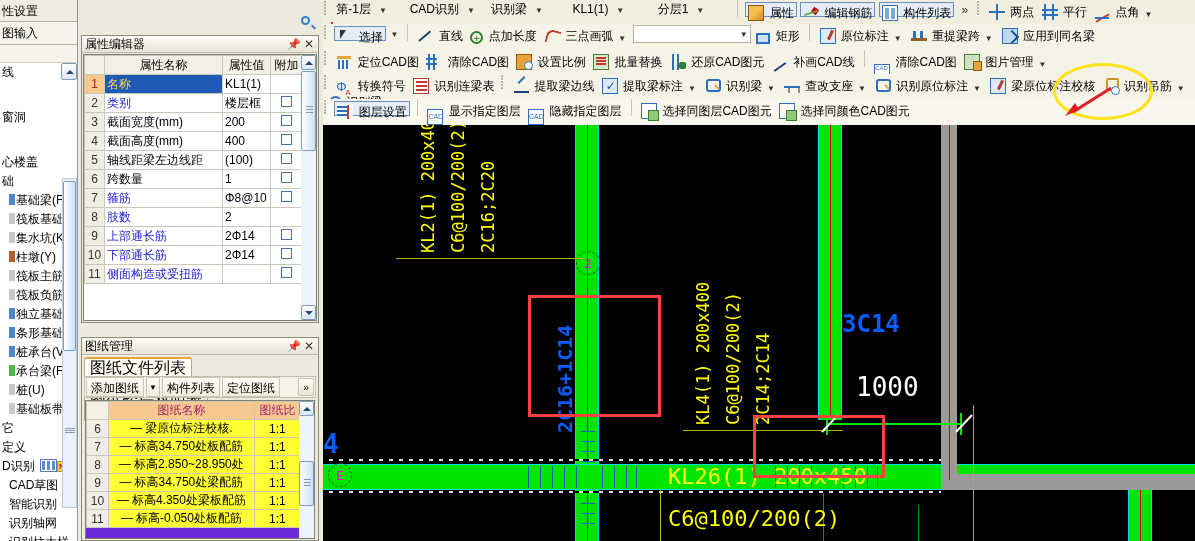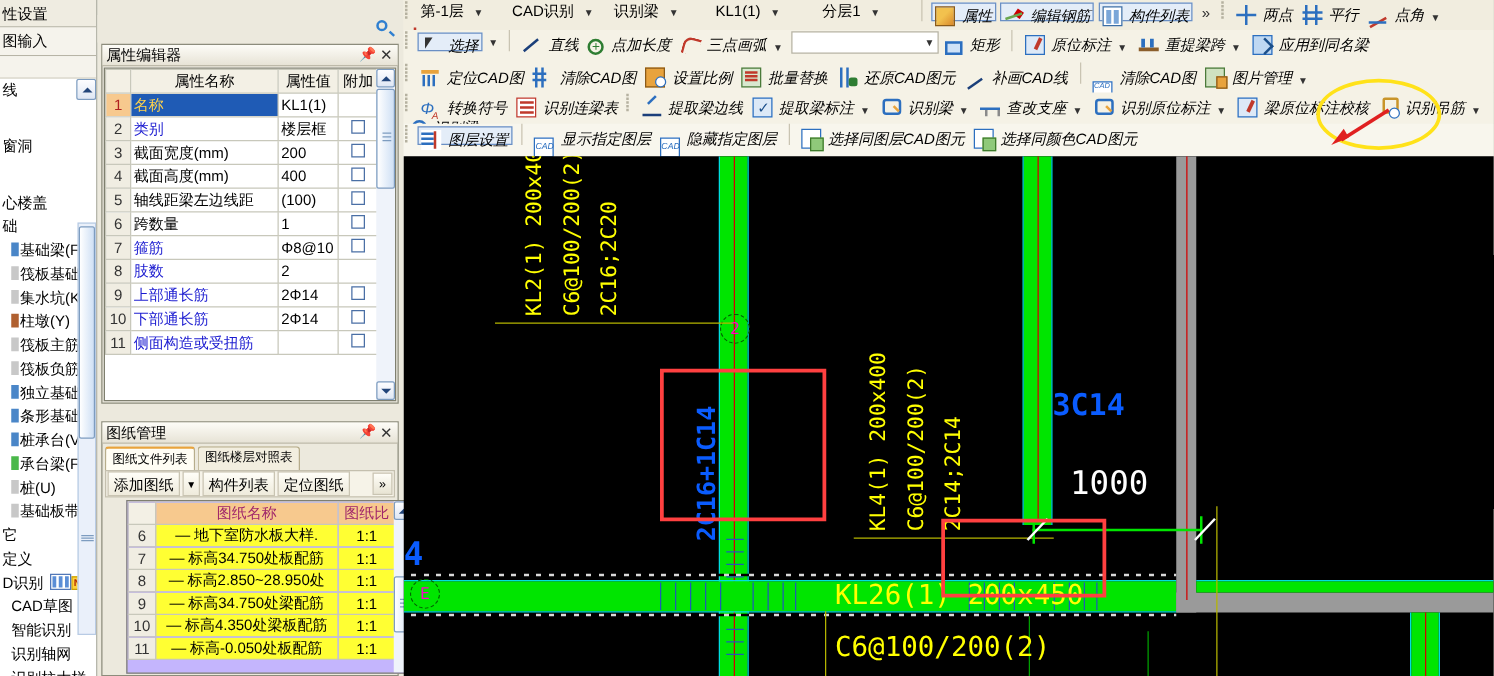--- a/index.html
+++ b/index.html
@@ -151,38 +151,38 @@
   .gsc-btn.dn::after{ top:5px; border-top:4px solid #22457a; }
   .gsc-thumb { position:absolute; left:0; top:16px; width:15px; height:80px;
     background:linear-gradient(90deg,#ffffff,#cfe0f5); border:1px solid #7d9cc0; border-radius:2px;}
   .gsc-thumb i{ position:absolute; left:4px; top:37px; display:block; width:7px; height:1px;
     background:#7d9cc0; box-shadow:0 3px 0 #7d9cc0, 0 -3px 0 #7d9cc0; }
 
   
   #dwgPanel { left:3px; top:337px; width:238px; height:204px; }
   .tabs { position:absolute; left:2px; top:19px; height:19px; }
   .tab {
-    float:left; height:32px; line-height:18px; padding:0 5px; font-size:10px;
+    float:left; height:32px; line-height:18px; padding:0 5px; font-size:16px;
     border:1px solid #b7ad8b; border-bottom:none; background:#f2eedf; margin-right:2px;
     border-radius:3px 3px 0 0; cursor:pointer;
   }
   .tab.active { background:#fffdf4; border-top:2px solid #e8a33d; font-weight:normal; color:#000; }
   .dwg-toolbar {
     position:absolute; left:2px; top:38px; width:232px; height:22px;
     background:#f6f3e8; border:1px solid #c4bfae;
   }
   .tbtn { float:left; height:20px; line-height:20px; padding:0 4px; font-size:12px;
     border:1px solid #c9c4b2; background:linear-gradient(#fffef8,#efebdc); margin:0 1px; cursor:pointer;}
   .tbtn.arrow { padding:0 2px; font-size:8px; }
   .chev { position:absolute; right:1px; top:1px; width:16px; height:18px;
     background:linear-gradient(#fffef8,#e8e4d3); border:1px solid #c9c4b2;
     font-size:10px; text-align:center; line-height:18px; cursor:pointer;}
 
-  .dwg-grid { position:absolute; left:19px; top:62px; width:230px; height:139px;
-    background:#c4b5fd; border:1px solid #7f7f6f; overflow:hidden; }
+  .dwg-grid { position:absolute; left:3px; top:62px; width:230px; height:139px;
+    background:#6d28d9; border:1px solid #7f7f6f; overflow:hidden; }
   table.dgrid { border-collapse:collapse; width:215px; table-layout:fixed; }
   table.dgrid th, table.dgrid td {
     border:1px solid #c8c8bb; height:18px; font-size:12px; padding:0 1px; white-space:nowrap;
     overflow:hidden;
   }
   th.d-idx{width:22px;} th.d-name{width:145px;} th.d-scale{width:46px;}
   table.dgrid th { background:#f7c98e; color:#a0266a; font-weight:normal; text-align:center; }
   table.dgrid th.d-idx { background:#f3f0e5; }
   td.d-idx { background:#f0ede2; text-align:center; color:#333; font-size:11px;}
   td.d-name { background:#ffff33; color:#000; text-align:center; font-size:11px;}
@@ -203,21 +203,21 @@
   .grip i{ display:block; width:2px; height:2px; background:#b5b1a0; margin:1px 0; }
 
   .combo { display:inline-block; height:19px; line-height:18px; font-size:12px;
     color:#000; vertical-align:middle; position:relative; white-space:nowrap; cursor:pointer;}
   .combo .lbl { display:inline-block; padding:0 2px; }
   .combo .dd { display:inline-block; width:13px; text-align:center; font-size:8px; color:#333;}
   .sep { display:inline-block; width:1px; height:17px; background:#c9c4b2; margin:0 4px;
     vertical-align:-4px; }
 
   .item { display:inline-block; height:15px; line-height:21px; font-size:12px;
-    color:#000; padding:0 2px; vertical-align:middle; white-space:nowrap; cursor:pointer;font-style:italic;}
+    color:#000; padding:0 2px; vertical-align:middle; white-space:nowrap; cursor:pointer;}
   .item.boxed { border:1px solid #6a8fc4; background:#e4edf8; }
   .ico { display:inline-block; width:16px; height:16px; vertical-align:-3px; margin-right:2px;
     position:relative; }
   .cap { display:inline-block; vertical-align:1px; }
   .dda { display:inline-block; width:11px; text-align:center; font-size:8px; color:#333; }
 
   
   .i-prop { background:linear-gradient(135deg,#f2c14e 0%,#f2c14e 45%,#d9882a 100%);
             border:1px solid #8a5a18; }
   .i-rebar::after{ content:""; position:absolute; left:1px; top:7px; width:14px; height:2px;
@@ -532,21 +532,21 @@
           <thead>
             <tr>
               <th class="d-idx"></th>
               <th class="d-name">图纸名称</th>
               <th class="d-scale">图纸比</th>
             </tr>
           </thead>
           <tbody id="dwgBody">
               <tr>
                 <td class="d-idx">6</td>
-                <td class="d-name"><span class="dash">—</span><span>地下室防水板大样.</span></td>
+                <td class="d-name"><span class="dash">—</span><span>梁原位标注校核.</span></td>
                 <td class="d-scale">1:1</td>
               </tr>
               <tr>
                 <td class="d-idx">7</td>
                 <td class="d-name"><span class="dash">—</span><span>标高34.750处板配筋</span></td>
                 <td class="d-scale">1:1</td>
               </tr>
               <tr>
                 <td class="d-idx">8</td>
                 <td class="d-name"><span class="dash">—</span><span>标高2.850~28.950处</span></td>

